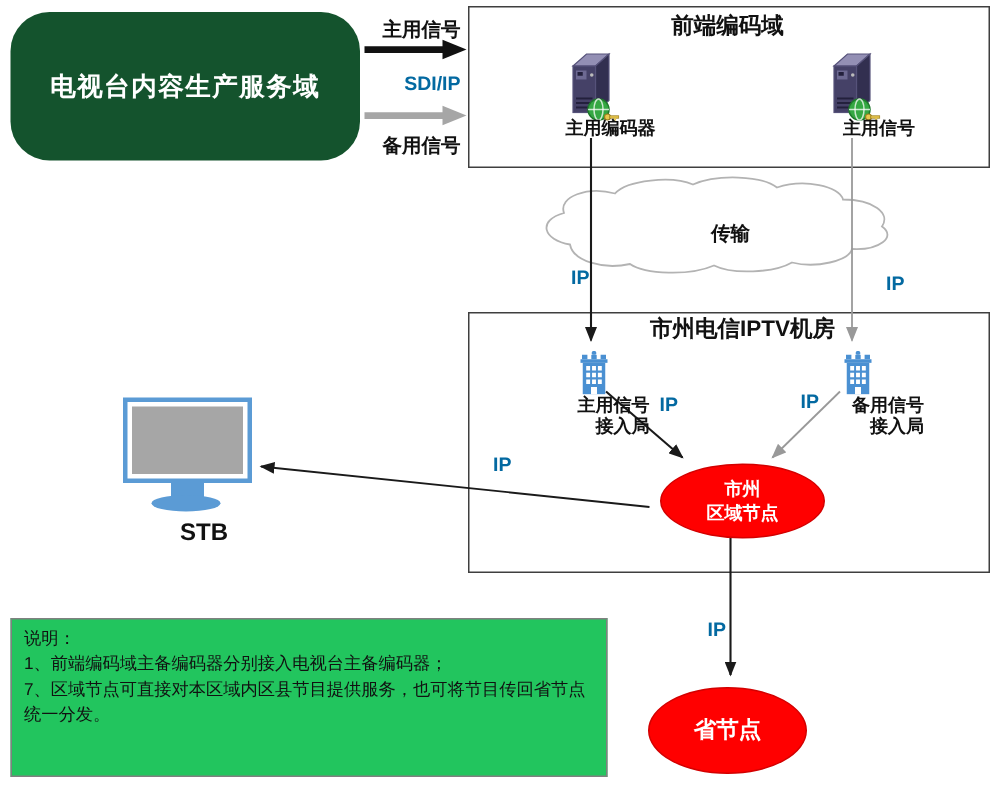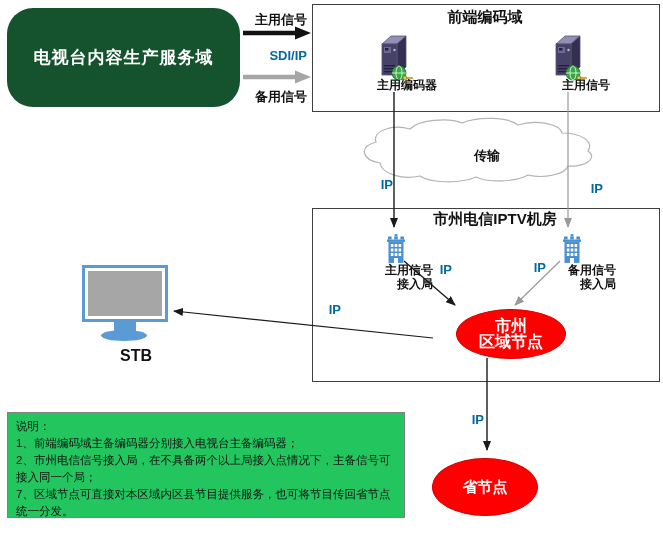--- a/index.html
+++ b/index.html
@@ -17,21 +17,21 @@
     box-sizing:border-box;padding:5px 8px;font-size:11.5px;line-height:17px;color:#111;}
   
   .lbl{font-weight:bold;color:#111;text-align:right;}
   .blue{color:#0369a1;}
   .t13{font-size:13px;} .t12{font-size:12px;} .t16{font-size:16px;}
   .box-title{text-align:center;font-weight:bold;font-size:15px;color:#111;}
   .two-line{line-height:14px;}
   
   .node{background:#FF0000;border:1px solid #d40000;border-radius:50%;color:#fff;
     font-weight:bold;text-align:center;box-sizing:border-box;}
-  .regional-node{left:456px;top:309px;width:110px;height:50px;font-size:16px;line-height:16px;padding-top:8px;}
+  .regional-node{left:440px;top:309px;width:110px;height:50px;font-size:12px;line-height:16px;padding-top:8px;}
   .province-node{left:432px;top:458px;width:106px;height:58px;font-size:15px;line-height:56px;}
   
   .monitor{left:82px;top:265px;width:86px;height:57px;border:3px solid #5B9BD5;background:#fff;
     box-sizing:border-box;padding:3px;}
   .monitor .screen{width:100%;height:100%;background:#A6A6A6;}
   .monitor-neck{left:114px;top:322px;width:22px;height:10px;background:#5B9BD5;}
   .monitor-base{left:101px;top:330px;width:46px;height:11px;background:#5B9BD5;border-radius:50%;}
   svg{display:block;}
   .overlay{left:0;top:0;pointer-events:none;}
 </style>
@@ -42,21 +42,20 @@
 
   <div class="abs z1 producer-box">
     <span>电视台内容生产服务域</span>
   </div>
   <div class="abs z1 frontend-box"></div>
   <div class="abs z1 iptv-box"></div>
 
   <div class="abs z1 note-box">
     <div>说明：</div>
     <div>1、前端编码域主备编码器分别接入电视台主备编码器；</div>
-    <div>2、市州电信信号接入局，在不具备两个以上局接入点情况下，主备信号可接入同一个局；</div>
     <div>7、区域节点可直接对本区域内区县节目提供服务，也可将节目传回省节点统一分发。</div>
   </div>
 
   <svg class="abs z2 overlay" width="663" height="533" viewBox="0 0 663 533">
     <defs>
       <marker id="mb" viewBox="0 0 10 8" refX="9" refY="4" markerWidth="10" markerHeight="8" orient="auto" markerUnits="userSpaceOnUse">
         <path d="M0,0 L10,4 L0,8 z" fill="#1a1a1a"></path>
       </marker>
       <marker id="mg" viewBox="0 0 10 8" refX="9" refY="4" markerWidth="10" markerHeight="8" orient="auto" markerUnits="userSpaceOnUse">
         <path d="M0,0 L10,4 L0,8 z" fill="#999999"></path>

